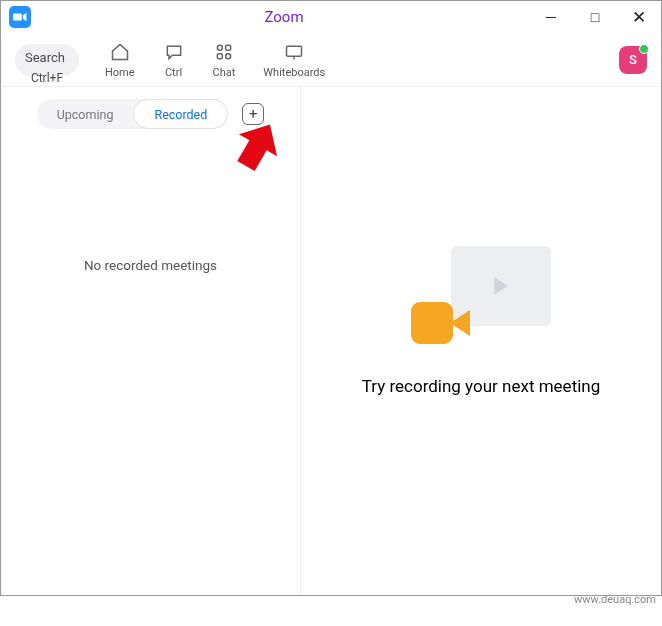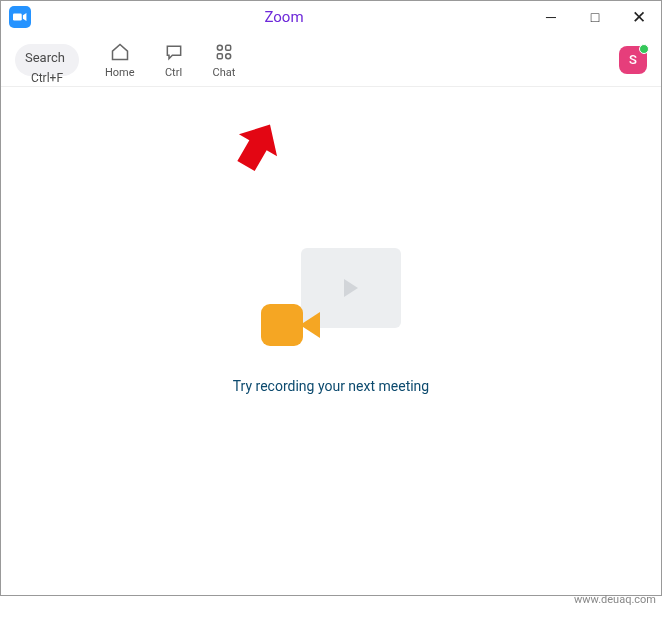--- a/index.html
+++ b/index.html
@@ -32,21 +32,21 @@
 .add-btn { width:22px; height:22px; border:1.3px solid #666; border-radius:6px; display:flex; align-items:center; justify-content:center; font-size:15px; color:#444; margin-left:14px; }
 .tabs-row { display:flex; align-items:center; }
 .empty-msg { margin-top:128px; font-size:13.5px; color:#555; }
 .right-pane { flex:1; display:flex; flex-direction:column; align-items:center; justify-content:center; gap:30px; padding-bottom:40px; }
 .illust { position:relative; width:140px; height:100px; }
 .doc-shape { position:absolute; right:0; top:0; width:100px; height:80px; background:#eceef0; border-radius:6px; display:flex; align-items:center; justify-content:center; }
 .play-tri { width:0; height:0; border-left:14px solid #d2d5d9; border-top:9px solid transparent; border-bottom:9px solid transparent; }
 .cam-shape { position:absolute; left:0; bottom:0; width:60px; height:46px; display:flex; align-items:center; }
 .cam-body { width:42px; height:42px; background:#f5a623; border-radius:9px; }
 .cam-lens { width:0; height:0; border-right:20px solid #f5a623; border-top:13px solid transparent; border-bottom:13px solid transparent; margin-left:-3px; }
-.hint { font-size:14px; color:#0c4a6e; }
+.hint { font-size:17px; color:#000000; }
 .arrow { position:absolute; left:228px; top:118px; pointer-events:none; }
 .watermark { position:absolute; bottom:20px; right:6px; font-size:11px; color:#888; }
 </style>
 </head>
 <body>
 
 <div class="window">
   <div class="titlebar">
     <div class="app-icon">
       <svg viewBox="0 0 24 16">
@@ -93,28 +93,47 @@
         <div class="nav-ico">
           <svg width="20" height="20" viewBox="0 0 24 24" fill="none" stroke="#666" stroke-width="1.8">
               <circle cx="7" cy="7" r="3"></circle>
               <rect x="14" y="4" width="6" height="6" rx="1.5"></rect>
               <rect x="4" y="14" width="6" height="6" rx="1.5"></rect>
               <circle cx="17" cy="17" r="3"></circle>
             </svg>
         </div>
         <span class="nav-lbl">Chat</span>
       </div>
+      <div class="nav-item">
+        <div class="nav-ico">
+          <svg width="20" height="20" viewBox="0 0 24 24" fill="none" stroke="#666" stroke-width="1.8">
+              <rect x="3" y="5" width="18" height="12" rx="1.5"></rect>
+              <line x1="12" y1="17" x2="12" y2="21"></line>
+            </svg>
+        </div>
+        <span class="nav-lbl">Whiteboards</span>
+      </div>
     </div>
 
     <div class="avatar">
       <span>S</span>
     </div>
   </div>
 
   <div class="content">
+    <div class="left-pane">
+      <div class="tabs-row">
+        <div class="tabs">
+          <div class="tab">Upcoming</div>
+          <div class="tab active">Recorded</div>
+        </div>
+        <div class="add-btn">+</div>
+      </div>
+      <div class="empty-msg">No recorded meetings</div>
+    </div>
 
     <div class="right-pane">
       <div class="illust">
         <div class="doc-shape">
             <div class="play-tri"></div>
           </div>
         <div class="cam-shape">
             <div class="cam-body"></div>
             <div class="cam-lens"></div>
           </div>

